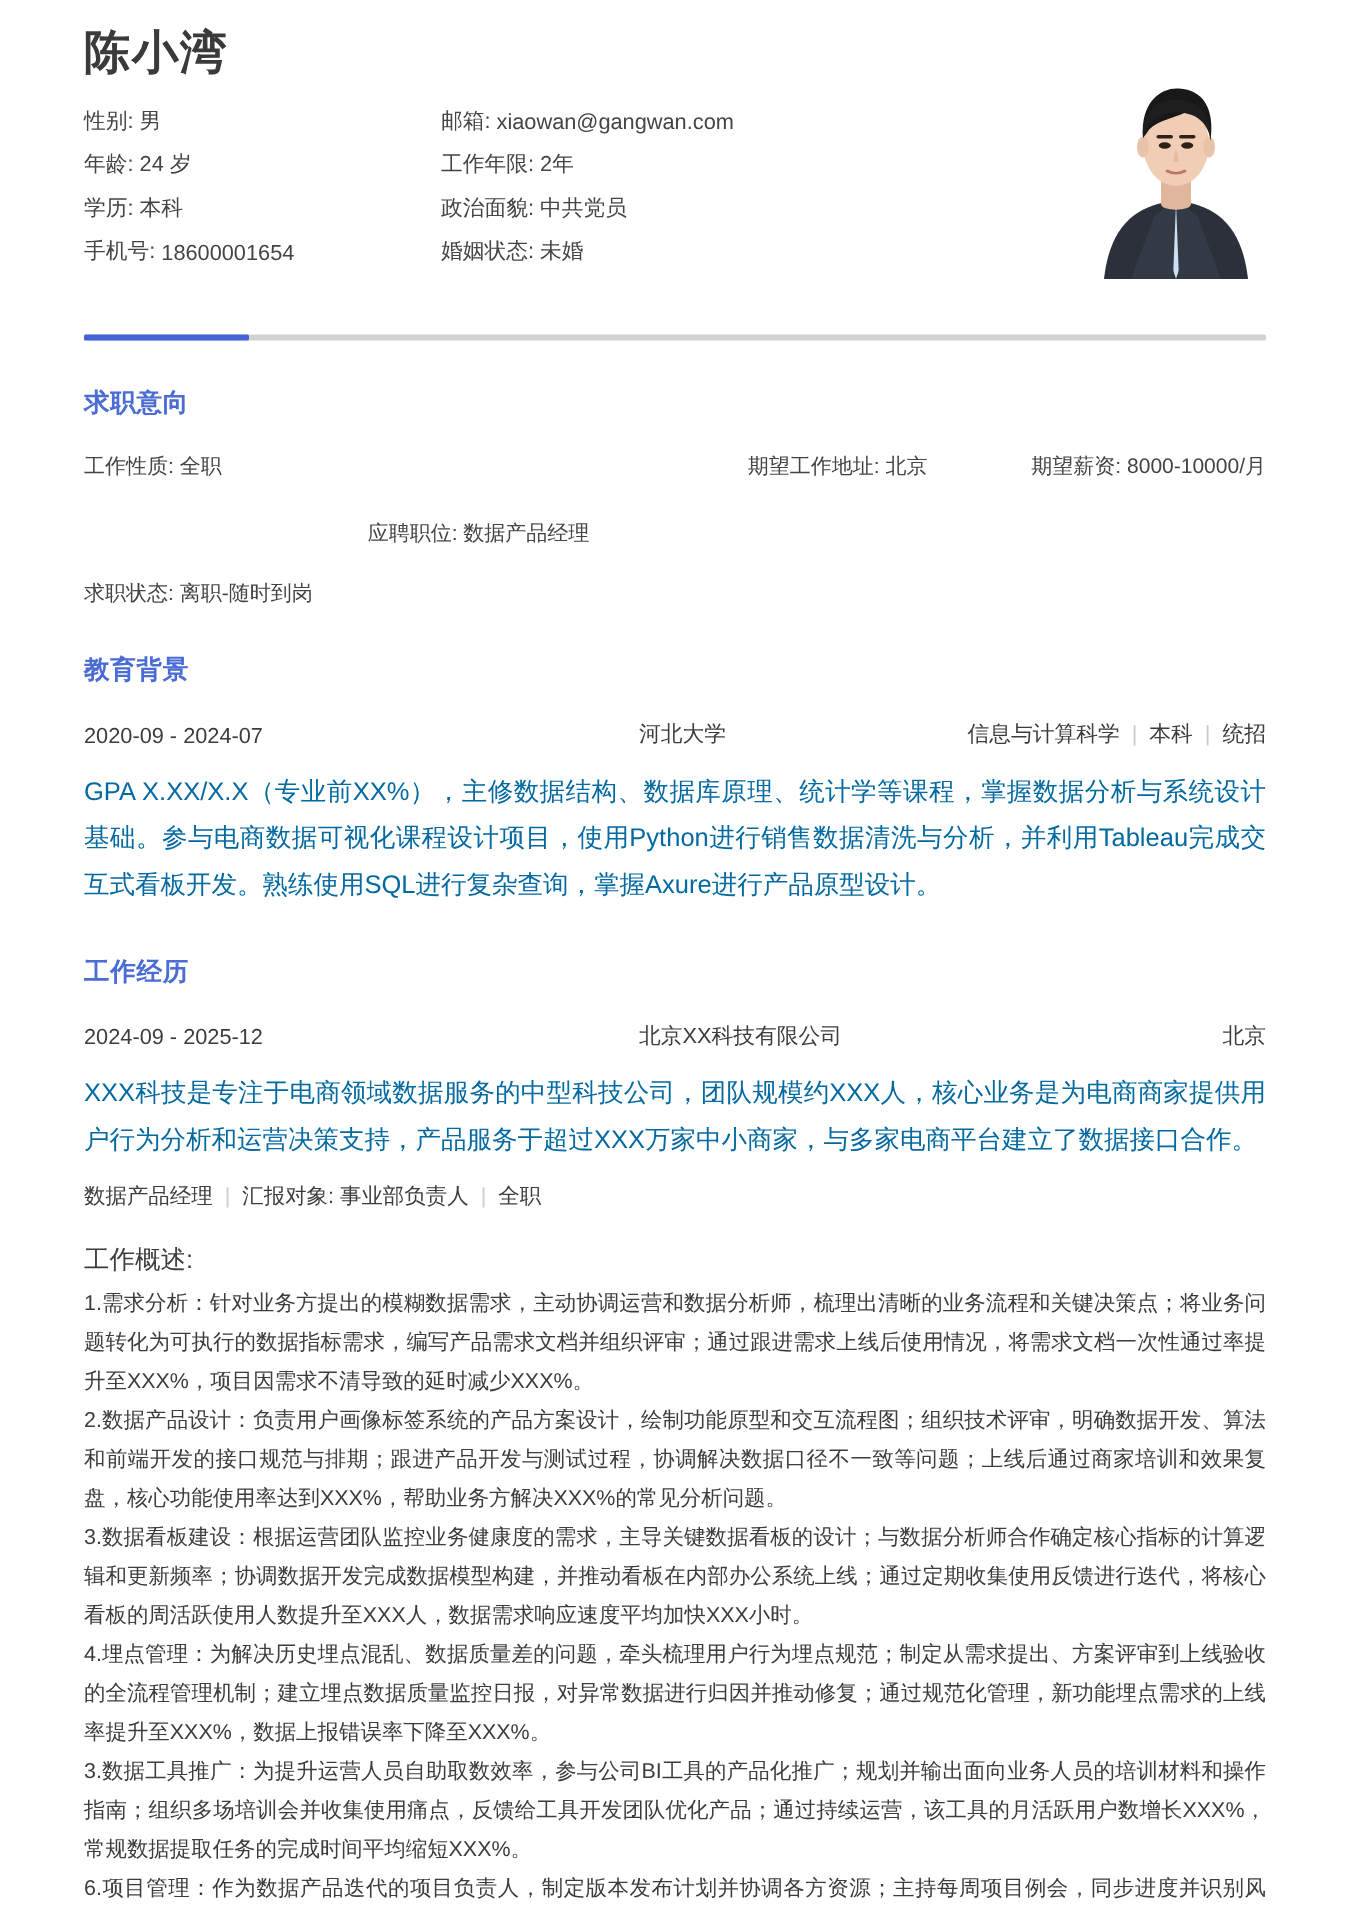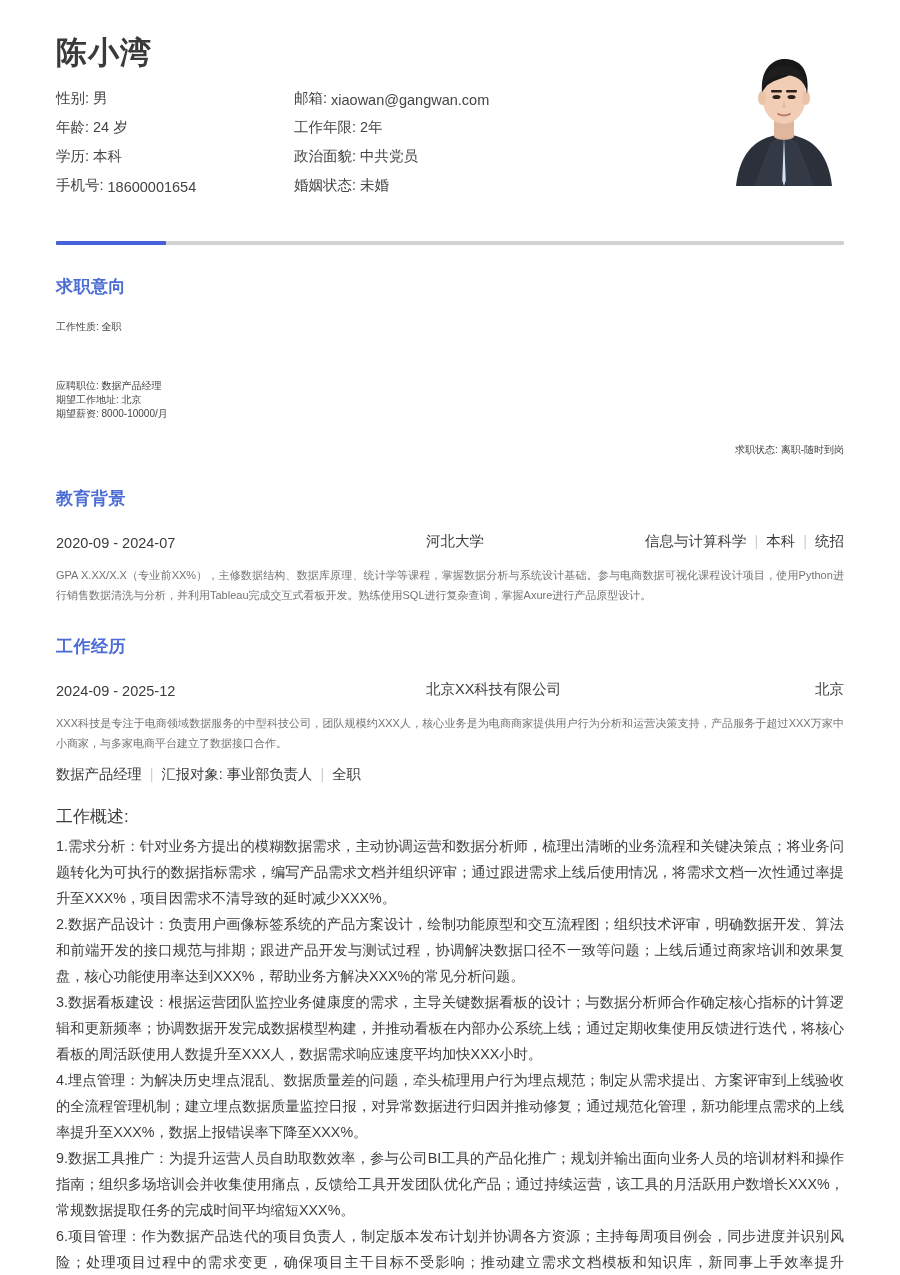--- a/index.html
+++ b/index.html
@@ -18,21 +18,21 @@
     min-height: 1275px;
     background: #ffffff;
     box-sizing: border-box;
     padding: 0 56px;
     overflow: hidden;
   }
 
   
   .header {
     position: relative;
-    padding-top: 34px;
+    padding-top: 16px;
     min-height: 160px;
   }
   .name {
     font-size: 31px;
     font-weight: bold;
     color: #3a3a3a;
     letter-spacing: 1px;
     line-height: 1.2;
     margin: 0 0 18px 0;
   }
@@ -91,24 +91,23 @@
     font-size: 17px;
     font-weight: bold;
     color: #4a6cd4;
     letter-spacing: 0.5px;
     margin: 0 0 22px 0;
   }
 
   
   .intent-row {
     display: flex;
-    font-size: 10px;
+    font-size: 14px;
     color: #444;
     margin-bottom: 22px;
-    flex-direction: column;
   }
   .intent-cell { white-space: nowrap; }
   .intent-cell.c1 { width: 200px; }
   .intent-cell.c2 { width: 268px; margin-top: 45px; }
   .intent-cell.c3 { width: 200px; }
   .intent-cell.c4 { flex: 1; }
   .intent-row.single .intent-cell { width: auto; text-align: right; }
 
   
   .meta-row {
@@ -129,23 +128,23 @@
     white-space: nowrap;
   }
   .sep {
     display: inline-block;
     color: #cccccc;
     font-weight: 300;
   }
 
   
   .para {
-    font-size: 11px;
+    font-size: 17px;
     line-height: 1.82;
-    color: #737373;
+    color: #0369a1;
     margin: 0 0 12px 0;
     text-align: justify;
   }
   .tagline {
     font-size: 14.3px;
     color: #3c3c3c;
     display: flex;
     align-items: baseline;
     gap: 8px;
     margin: 0 0 18px 0;
@@ -318,21 +317,21 @@
       <span class="sep">|</span>
       <span>全职</span>
     </div>
 
     <div class="bullets">
       <p class="block-label">工作概述:</p>
       <p class="bullet">1.需求分析：针对业务方提出的模糊数据需求，主动协调运营和数据分析师，梳理出清晰的业务流程和关键决策点；将业务问题转化为可执行的数据指标需求，编写产品需求文档并组织评审；通过跟进需求上线后使用情况，将需求文档一次性通过率提升至XXX%，项目因需求不清导致的延时减少XXX%。</p>
       <p class="bullet">2.数据产品设计：负责用户画像标签系统的产品方案设计，绘制功能原型和交互流程图；组织技术评审，明确数据开发、算法和前端开发的接口规范与排期；跟进产品开发与测试过程，协调解决数据口径不一致等问题；上线后通过商家培训和效果复盘，核心功能使用率达到XXX%，帮助业务方解决XXX%的常见分析问题。</p>
       <p class="bullet">3.数据看板建设：根据运营团队监控业务健康度的需求，主导关键数据看板的设计；与数据分析师合作确定核心指标的计算逻辑和更新频率；协调数据开发完成数据模型构建，并推动看板在内部办公系统上线；通过定期收集使用反馈进行迭代，将核心看板的周活跃使用人数提升至XXX人，数据需求响应速度平均加快XXX小时。</p>
       <p class="bullet">4.埋点管理：为解决历史埋点混乱、数据质量差的问题，牵头梳理用户行为埋点规范；制定从需求提出、方案评审到上线验收的全流程管理机制；建立埋点数据质量监控日报，对异常数据进行归因并推动修复；通过规范化管理，新功能埋点需求的上线率提升至XXX%，数据上报错误率下降至XXX%。</p>
-      <p class="bullet">9.数据工具推广：为提升运营人员自助取数效率，参与公司BI工具的产品化推广；规划并输出面向业务人员的培训材料和操作指南；组织多场培训会并收集使用痛点，反馈给工具开发团队优化产品；通过持续运营，该工具的月活跃用户数增长XXX%，常规数据提取任务的完成时间平均缩短XXX%。</p>
+      <p class="bullet">3.数据工具推广：为提升运营人员自助取数效率，参与公司BI工具的产品化推广；规划并输出面向业务人员的培训材料和操作指南；组织多场培训会并收集使用痛点，反馈给工具开发团队优化产品；通过持续运营，该工具的月活跃用户数增长XXX%，常规数据提取任务的完成时间平均缩短XXX%。</p>
       <p class="bullet">6.项目管理：作为数据产品迭代的项目负责人，制定版本发布计划并协调各方资源；主持每周项目例会，同步进度并识别风险；处理项目过程中的需求变更，确保项目主干目标不受影响；推动建立需求文档模板和知识库，新同事上手效率提升XXX%。</p>
     </div>
 
     <div class="gap"></div>
 
   </div>
 
 </div>
 
 </body></html>

